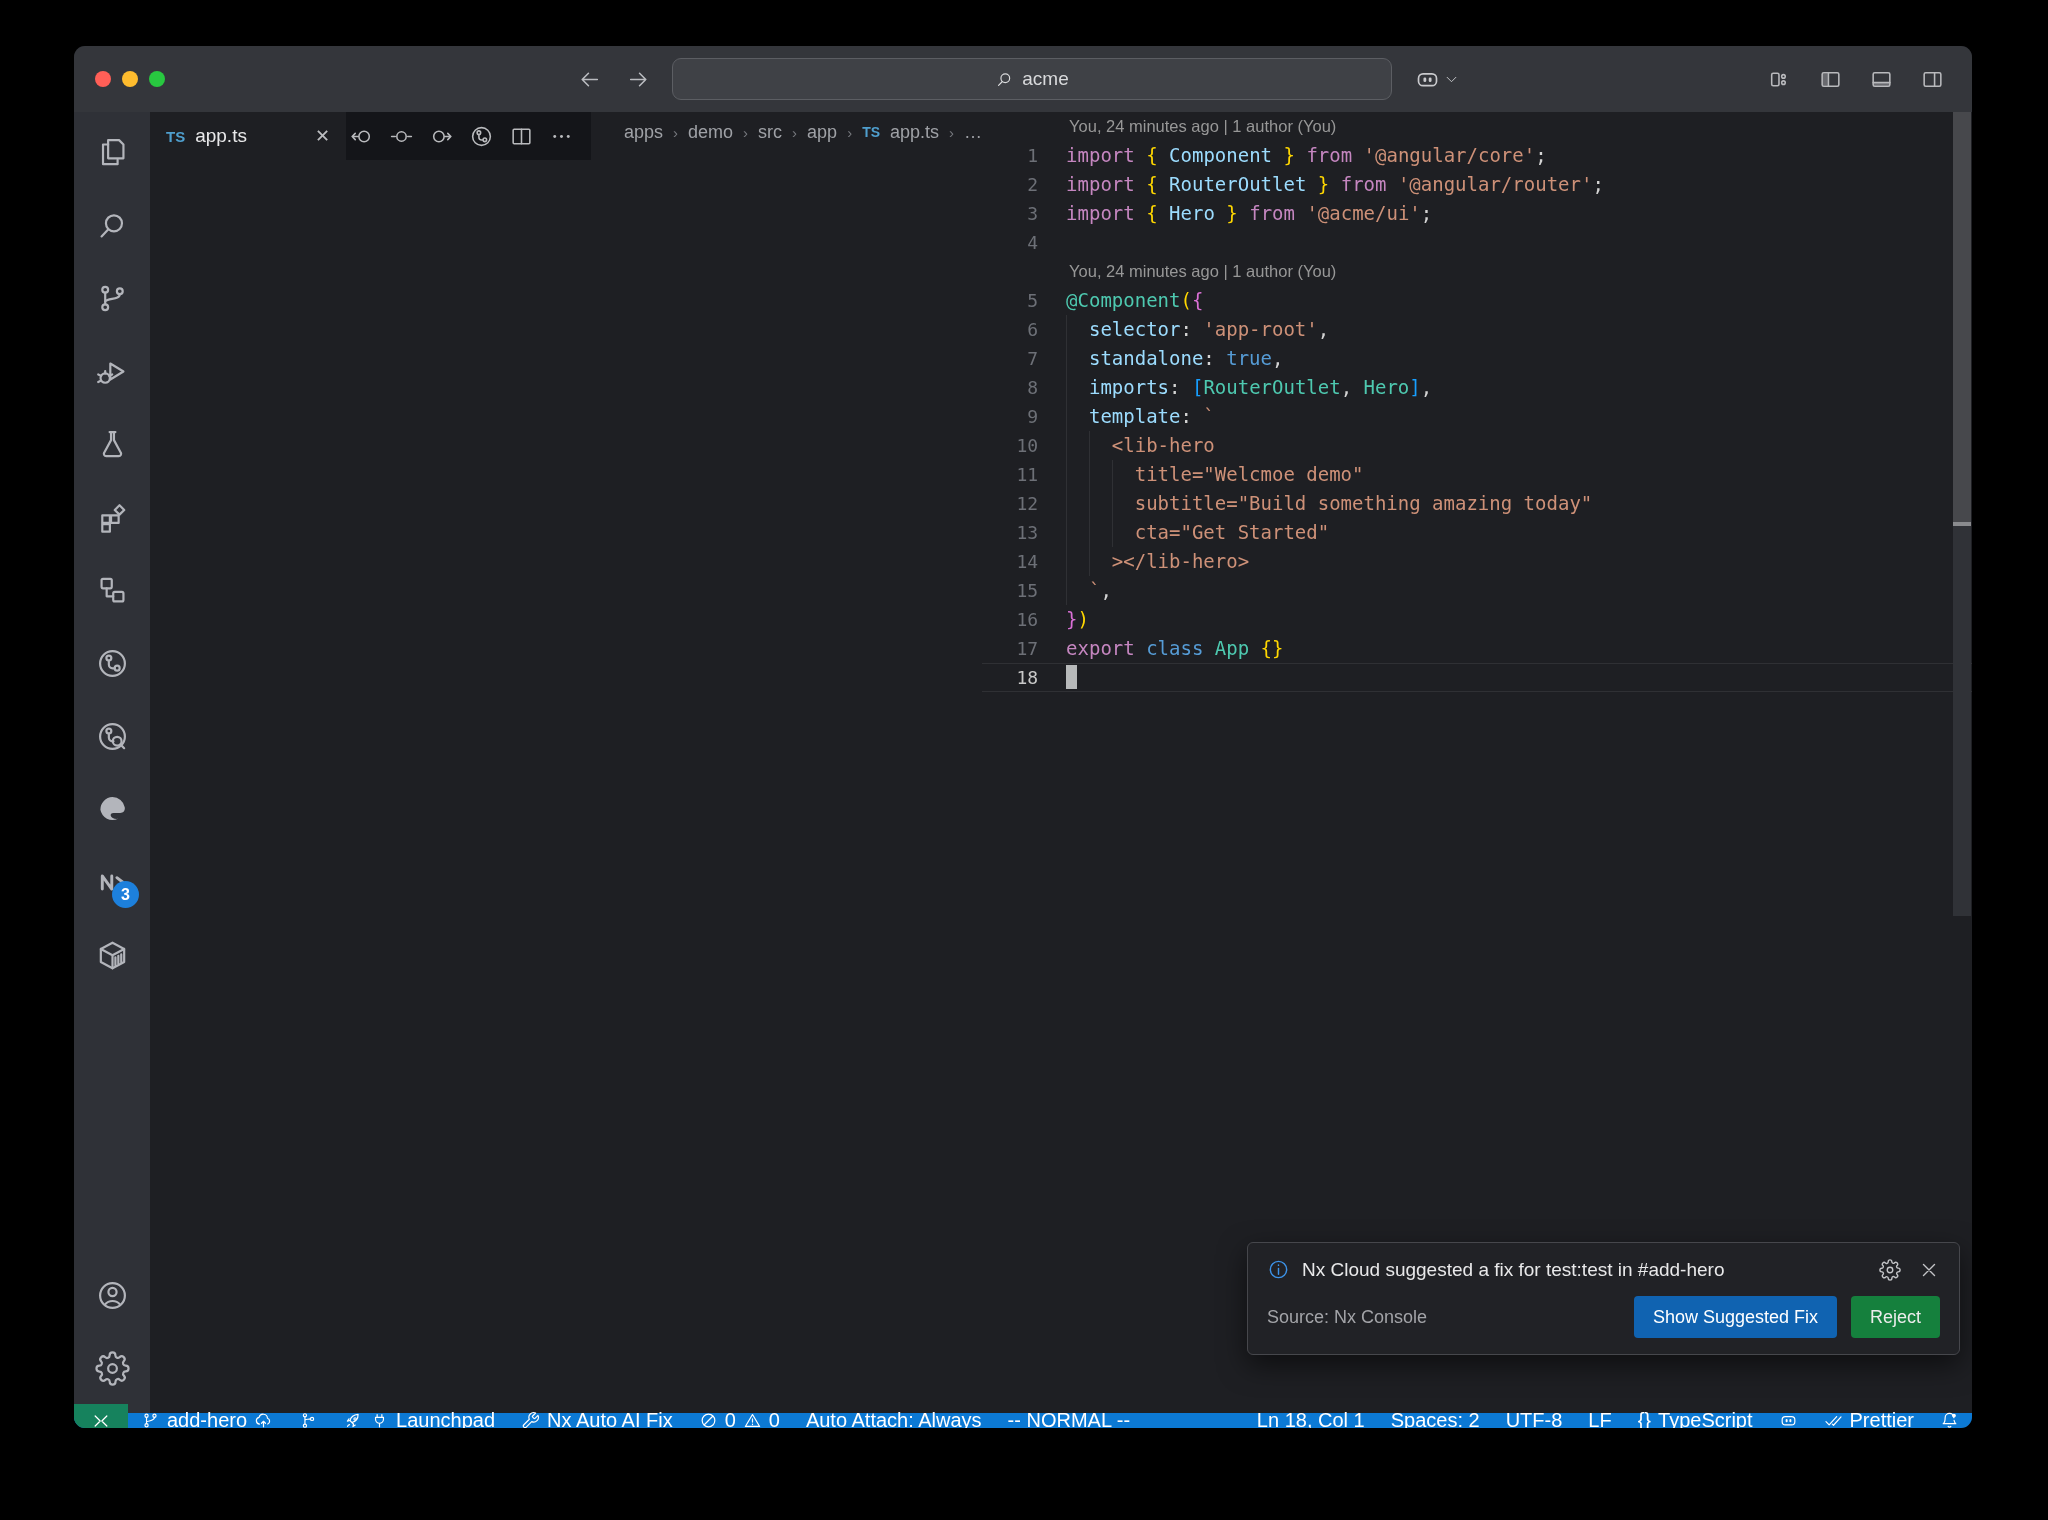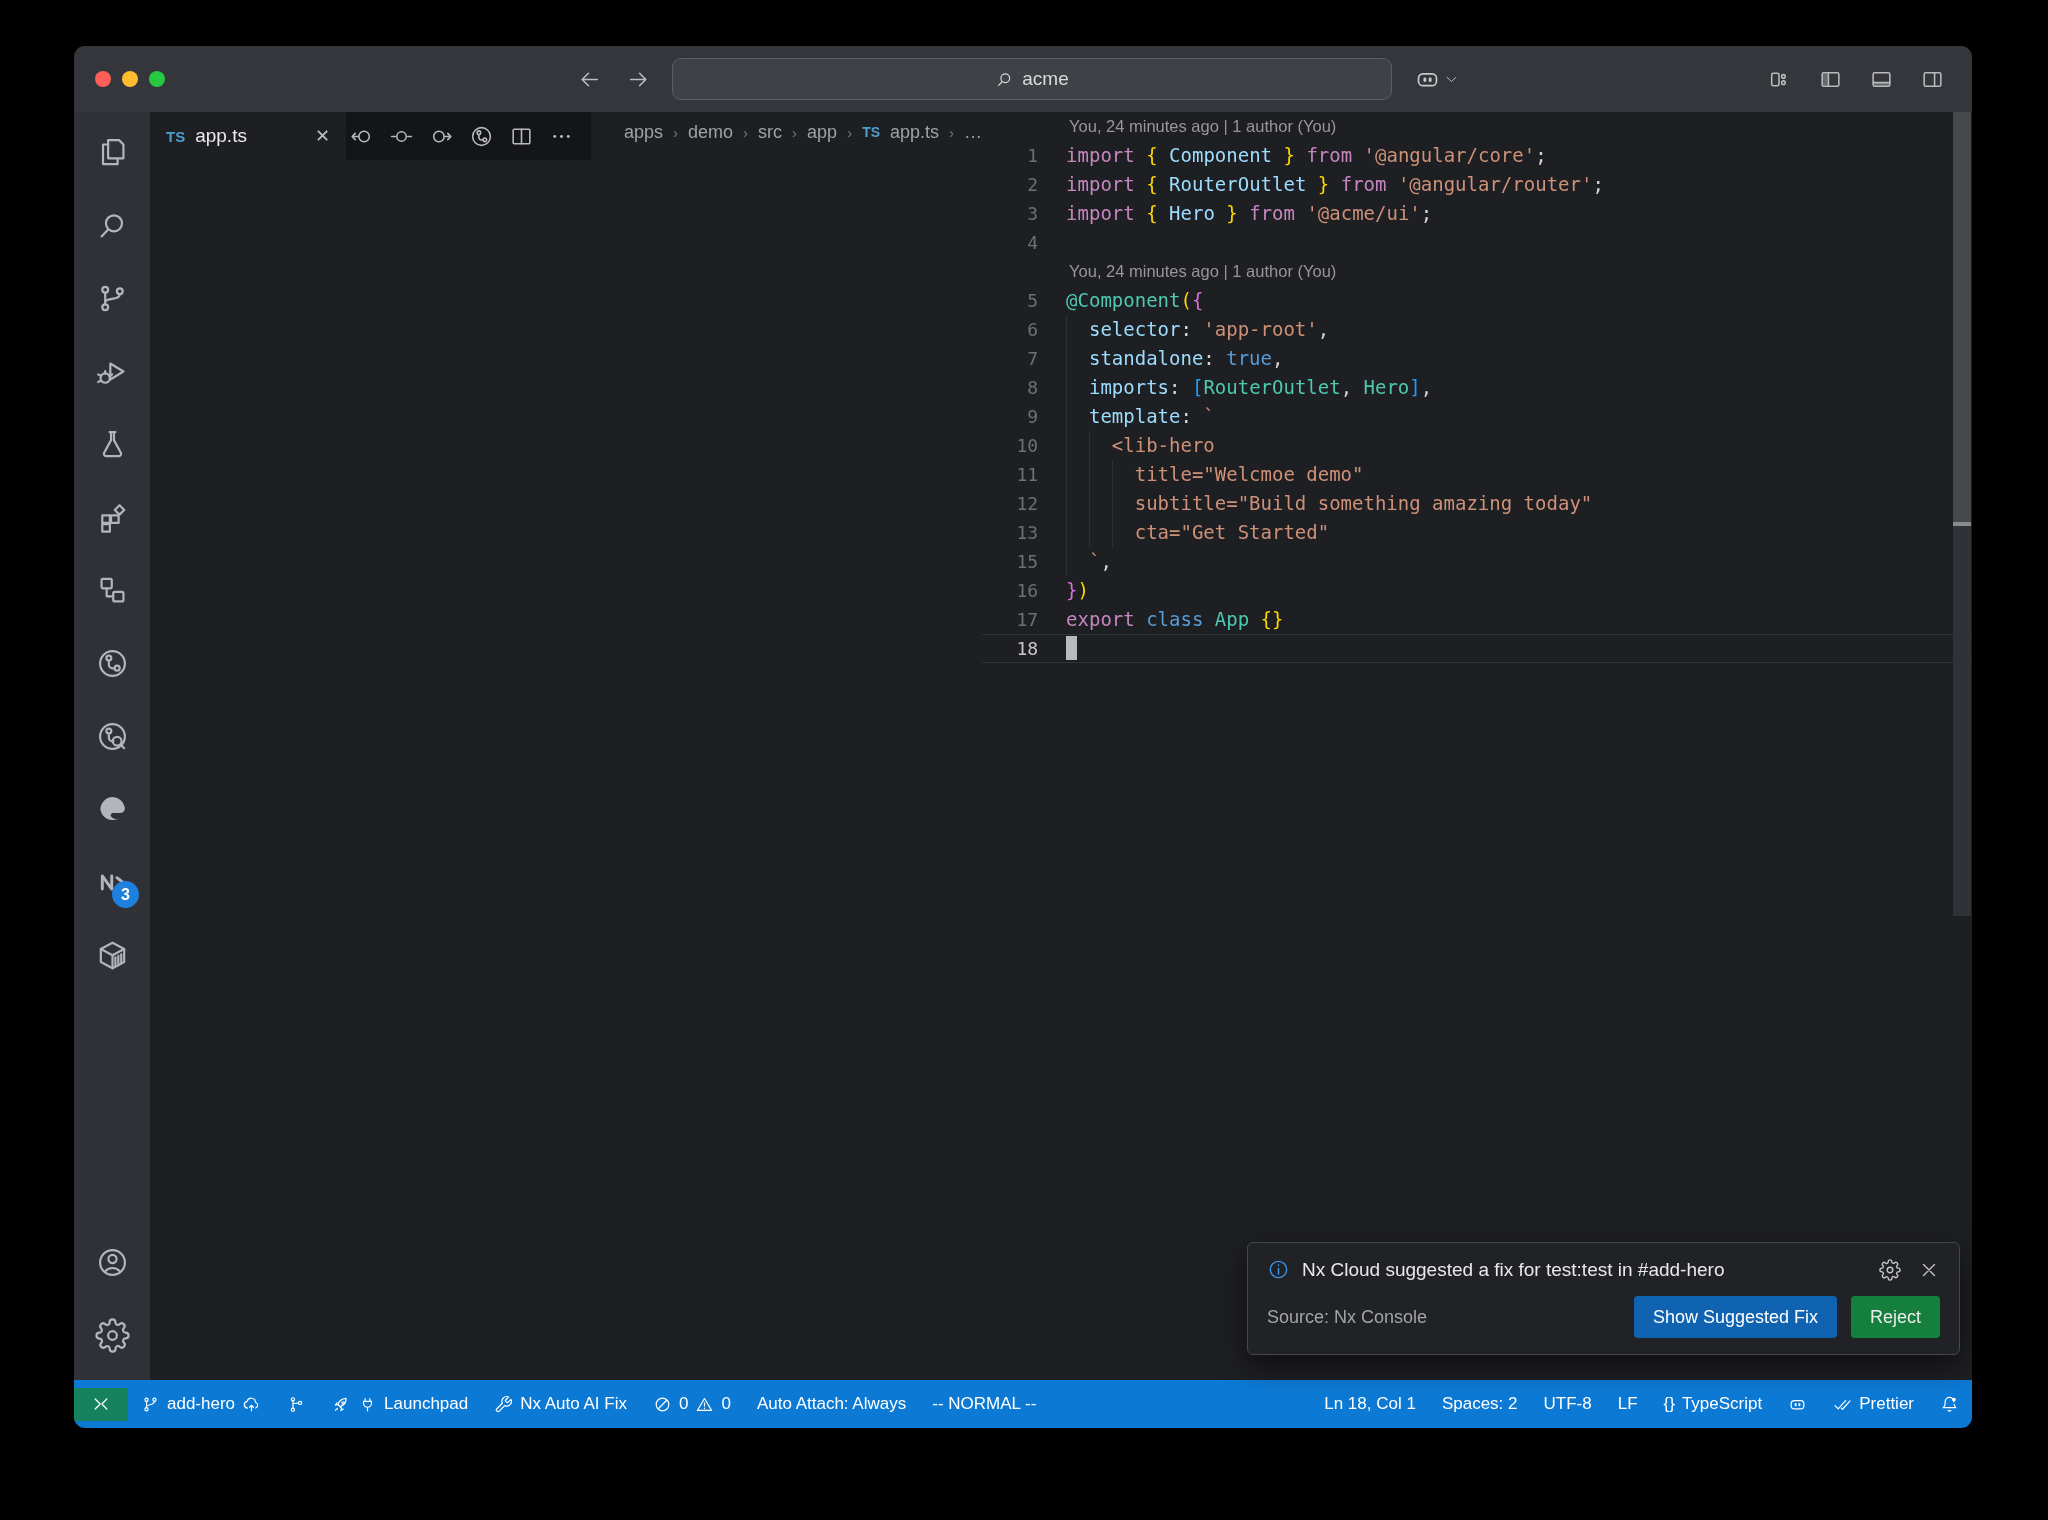--- a/index.html
+++ b/index.html
@@ -49,21 +49,21 @@
 .current{box-shadow:inset 0 1px 0 rgba(255,255,255,.08),inset 0 -1px 0 rgba(255,255,255,.08)}
 .current .gut{color:#c9c9c9}
 .cursor{display:inline-block;width:11px;height:24px;background:#b7b9ba;vertical-align:-5px}
 .tk-kw{color:#C586C0}.tk-ctrl{color:#569CD6}.tk-type{color:#4EC9B0}.tk-prop{color:#9CDCFE}
 .tk-str{color:#CE9178}.tk-pun{color:#D4D4D4}.tk-b1{color:#FFD700}.tk-b2{color:#DA70D6}.tk-b3{color:#179FFF}
 .scrollbar{position:absolute;right:0;top:0;bottom:0;width:20px}
 .sb-thumb{position:absolute;top:0;right:1px;width:18px;height:410px;background:#47484c}
 .sb-marker{position:absolute;top:410px;right:1px;width:18px;height:4px;background:#8a8b8e}
 .sb-lower{position:absolute;top:414px;right:1px;width:18px;height:390px;background:#303237}
 
-.statusbar{height:48px;flex:none;display:flex;align-items:center;color:#fff;font-size:17px}
+.statusbar{height:15px;flex:none;display:flex;align-items:center;color:#fff;font-size:20px}
 .sb-remote{width:54px;height:33px;display:flex;align-items:center;justify-content:center;cursor:pointer}
 .sb-remote svg{width:20px;height:20px}
 .sb-item{display:flex;align-items:center;gap:7px;padding:0 13px;height:100%;cursor:pointer}
 .sb-ic svg{width:19px;height:19px}
 .sb-right{margin-left:auto;display:flex;height:100%;align-items:center;}
 
 .toast{position:absolute;left:1173px;top:1196px;width:713px;background:#212226;border:1px solid #46474c;border-radius:6px;padding:15px 19px 16px;box-shadow:0 10px 28px rgba(0,0,0,.55);display:flex;flex-direction:column;gap:15px}
 .toast-head{display:flex;align-items:center;gap:12px}
 .toast-head .info{color:#3d93e8}
 .toast-head .info svg{width:23px;height:23px}
@@ -337,20 +337,21 @@
             <div class="crow lens"><span class="gut"></span><span class="ccode">You, 24 minutes ago | 1 author (You)</span></div>
             <div class="crow"><span class="gut">5</span><span class="ccode"><span class="tk-type">@Component</span><span class="tk-b1">(</span><span class="tk-b2">{</span></span></div>
             <div class="crow"><span class="guide" style="left: calc(0ch + 84px);"></span><span class="gut">6</span><span class="ccode"><span class="tk-pun">  </span><span class="tk-prop">selector</span><span class="tk-pun">: </span><span class="tk-str">'app-root'</span><span class="tk-pun">,</span></span></div>
             <div class="crow"><span class="guide" style="left: calc(0ch + 84px);"></span><span class="gut">7</span><span class="ccode"><span class="tk-pun">  </span><span class="tk-prop">standalone</span><span class="tk-pun">: </span><span class="tk-ctrl">true</span><span class="tk-pun">,</span></span></div>
             <div class="crow"><span class="guide" style="left: calc(0ch + 84px);"></span><span class="gut">8</span><span class="ccode"><span class="tk-pun">  </span><span class="tk-prop">imports</span><span class="tk-pun">: </span><span class="tk-b3">[</span><span class="tk-type">RouterOutlet</span><span class="tk-pun">, </span><span class="tk-type">Hero</span><span class="tk-b3">]</span><span class="tk-pun">,</span></span></div>
             <div class="crow"><span class="guide" style="left: calc(0ch + 84px);"></span><span class="gut">9</span><span class="ccode"><span class="tk-pun">  </span><span class="tk-prop">template</span><span class="tk-pun">: </span><span class="tk-str">`</span></span></div>
             <div class="crow"><span class="guide" style="left: calc(0ch + 84px);"></span><span class="guide" style="left: calc(2ch + 84px);"></span><span class="gut">10</span><span class="ccode"><span class="tk-str">    &lt;lib-hero</span></span></div>
             <div class="crow"><span class="guide" style="left: calc(0ch + 84px);"></span><span class="guide" style="left: calc(2ch + 84px);"></span><span class="guide" style="left: calc(4ch + 84px);"></span><span class="gut">11</span><span class="ccode"><span class="tk-str">      title="Welcmoe demo"</span></span></div>
             <div class="crow"><span class="guide" style="left: calc(0ch + 84px);"></span><span class="guide" style="left: calc(2ch + 84px);"></span><span class="guide" style="left: calc(4ch + 84px);"></span><span class="gut">12</span><span class="ccode"><span class="tk-str">      subtitle="Build something amazing today"</span></span></div>
             <div class="crow"><span class="guide" style="left: calc(0ch + 84px);"></span><span class="guide" style="left: calc(2ch + 84px);"></span><span class="guide" style="left: calc(4ch + 84px);"></span><span class="gut">13</span><span class="ccode"><span class="tk-str">      cta="Get Started"</span></span></div>
+            <div class="crow"><span class="guide" style="left: calc(0ch + 84px);"></span><span class="guide" style="left: calc(2ch + 84px);"></span><span class="gut">14</span><span class="ccode"><span class="tk-str">    &gt;&lt;/lib-hero&gt;</span></span></div>
             <div class="crow"><span class="guide" style="left: calc(0ch + 84px);"></span><span class="gut">15</span><span class="ccode"><span class="tk-str">  `</span><span class="tk-pun">,</span></span></div>
             <div class="crow"><span class="gut">16</span><span class="ccode"><span class="tk-b2">}</span><span class="tk-b1">)</span></span></div>
             <div class="crow"><span class="gut">17</span><span class="ccode"><span class="tk-kw">export</span><span class="tk-pun"> </span><span class="tk-ctrl">class</span><span class="tk-pun"> </span><span class="tk-type">App</span><span class="tk-pun"> </span><span class="tk-b1">{}</span></span></div>
             <div class="crow current"><span class="gut">18</span><span class="ccode"><span class="cursor"></span></span></div>
           </div>
         <div class="scrollbar">
           <div class="sb-thumb"></div>
           <div class="sb-marker"></div>
           <div class="sb-lower"></div>
         </div>

